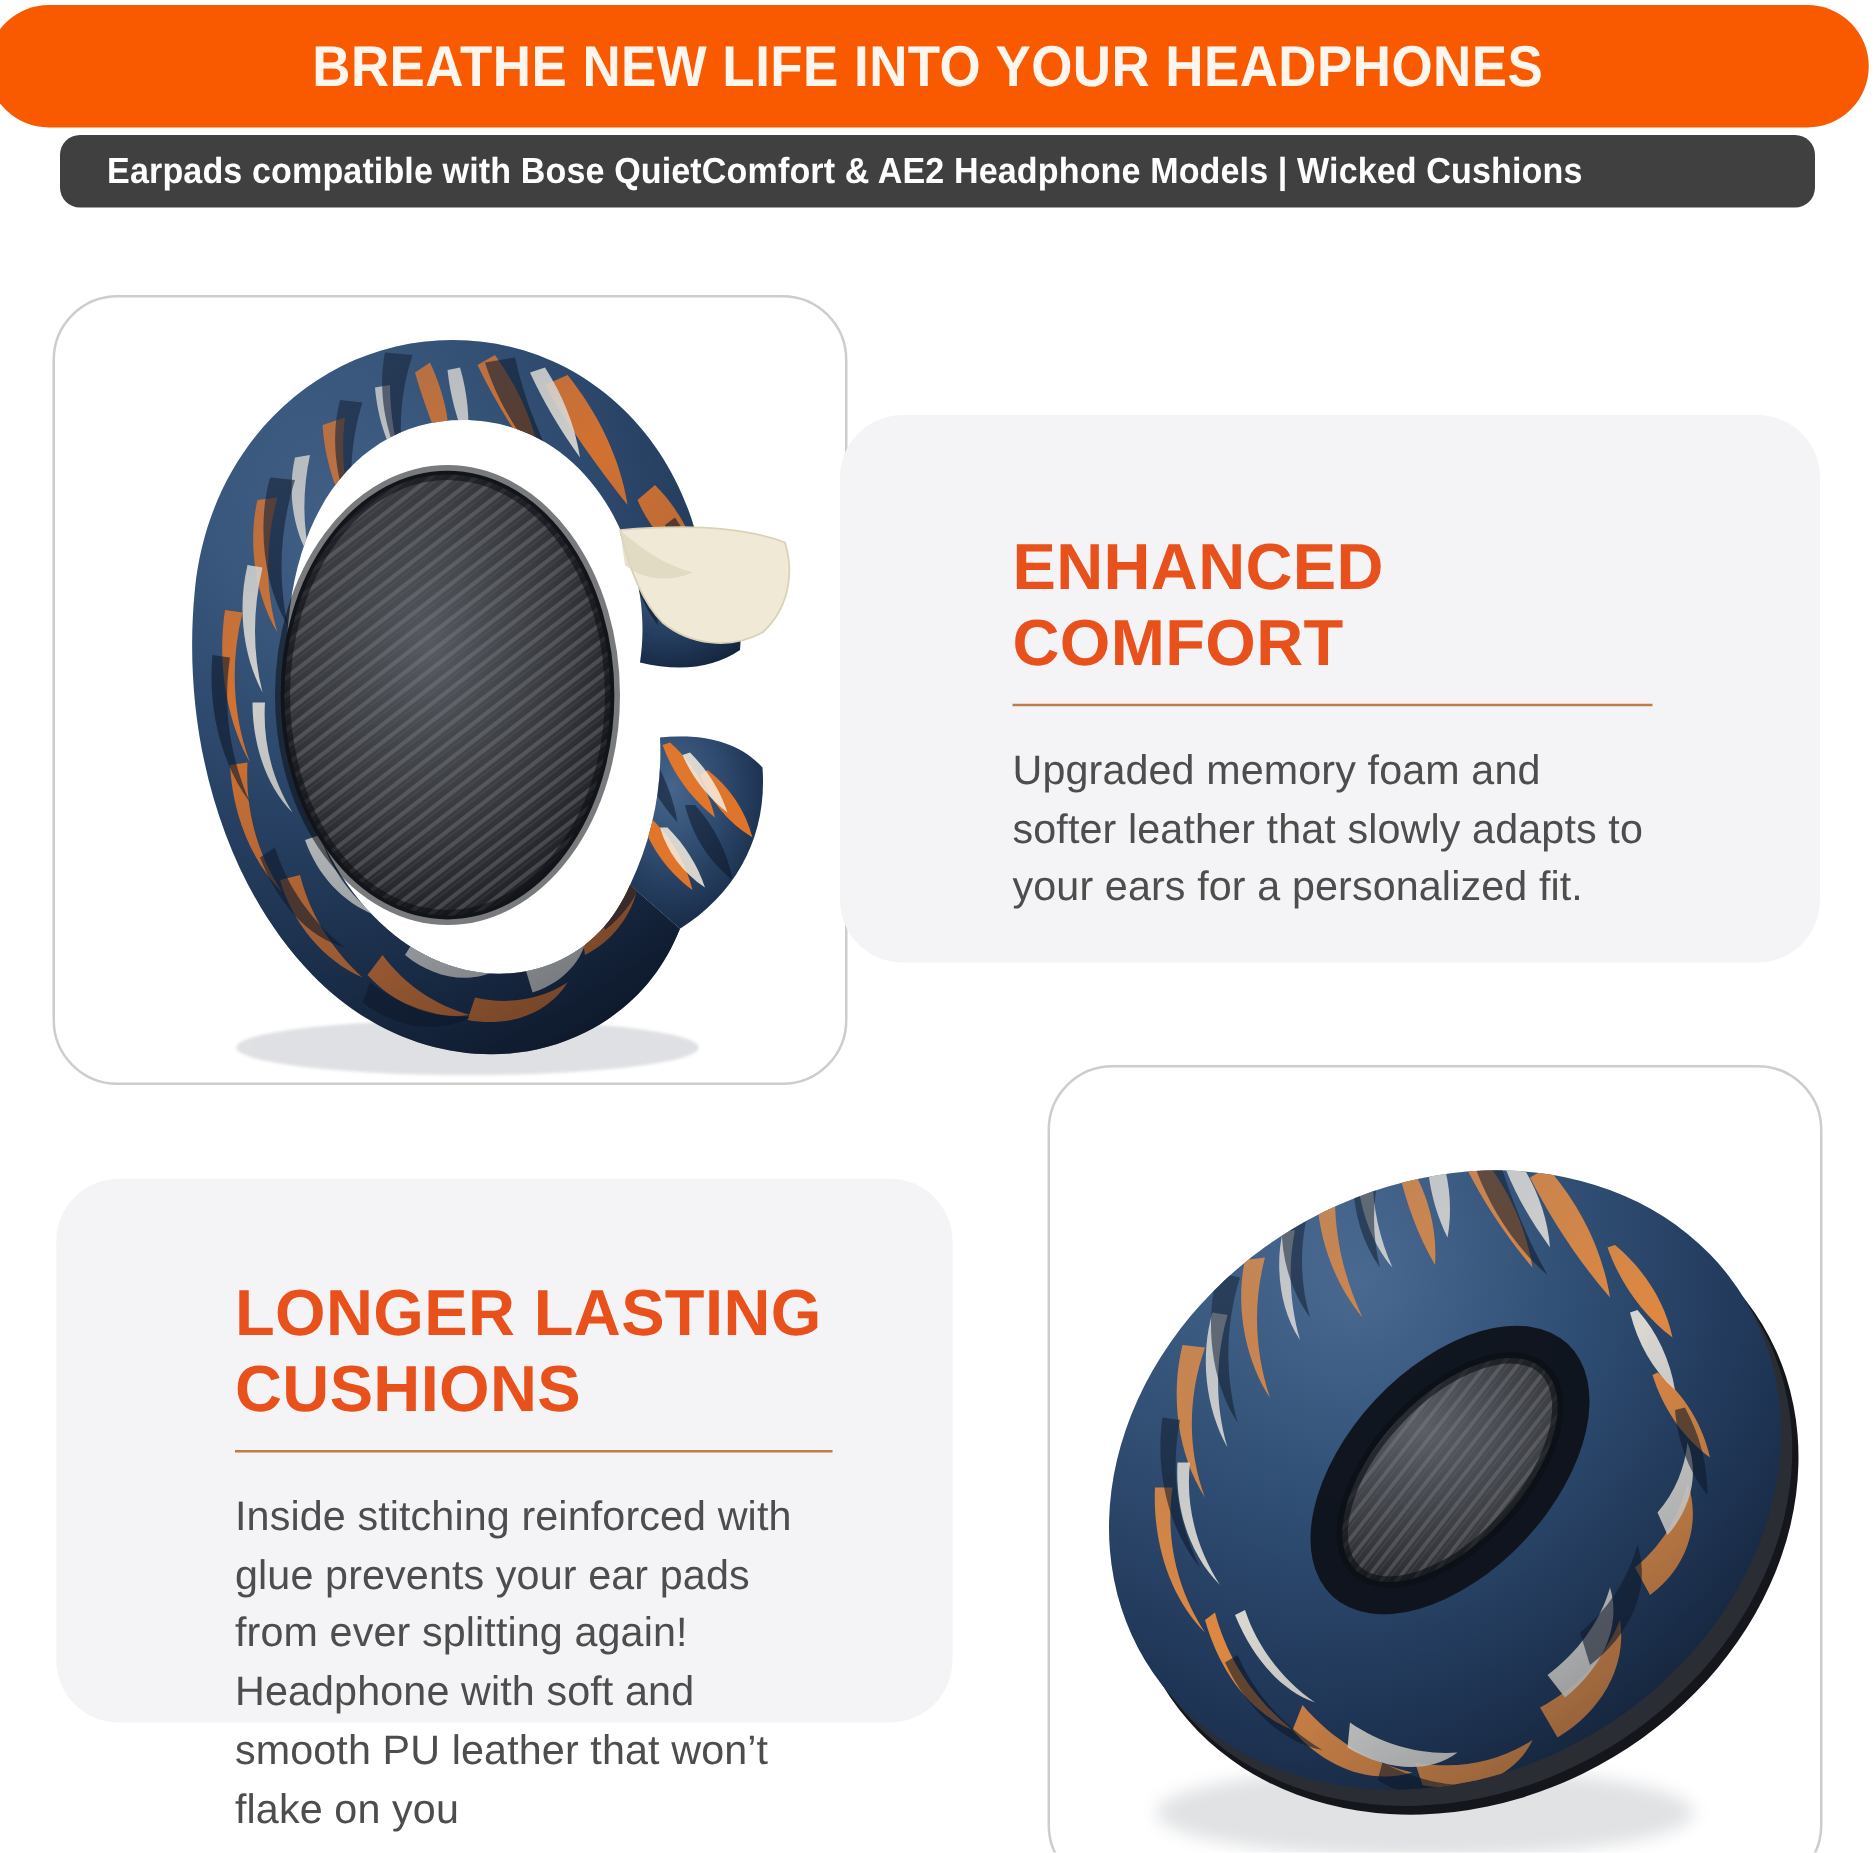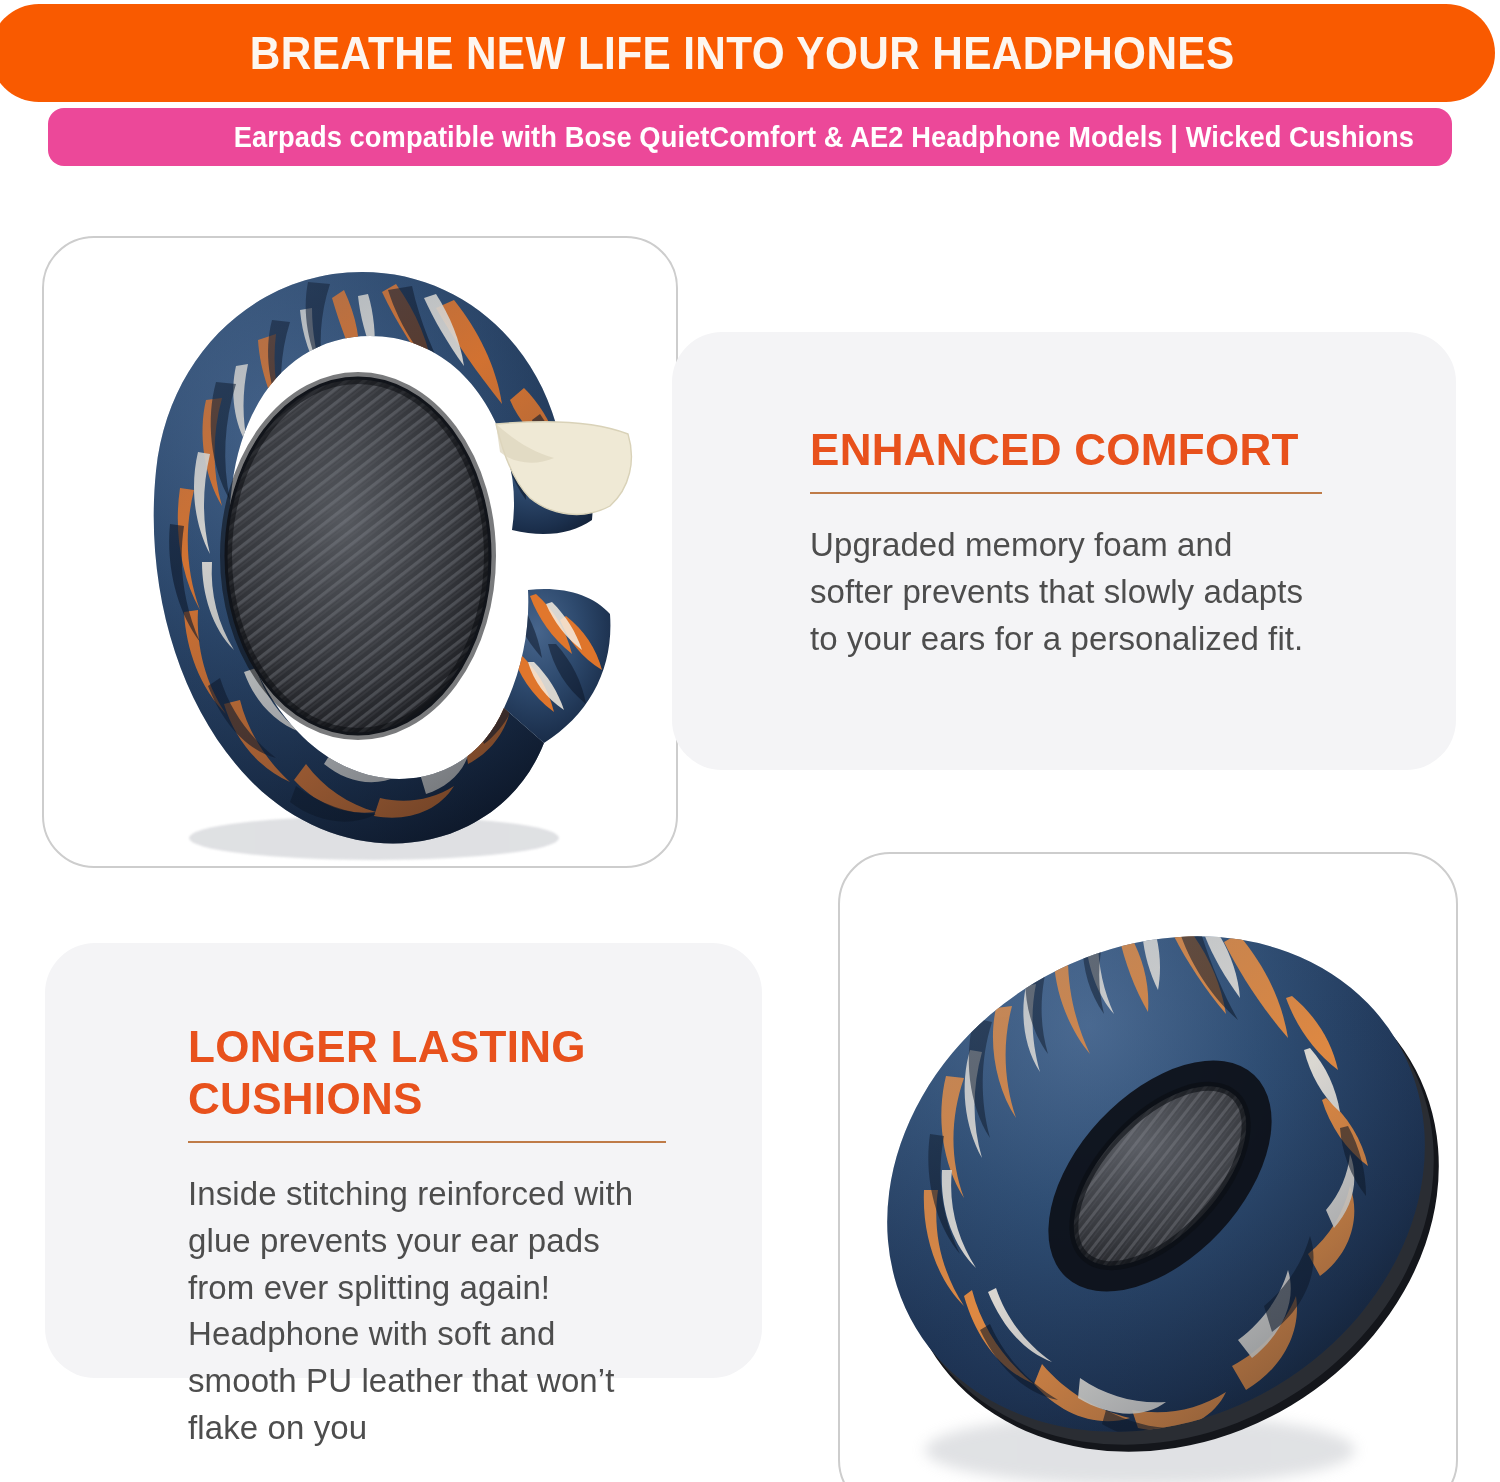--- a/index.html
+++ b/index.html
@@ -36,25 +36,25 @@
     transform: scaleX(0.92);
     white-space: nowrap;
   }
 
   .header-subbar {
     position: absolute;
     left: 48px;
     top: 108px;
     width: 1404px;
     height: 58px;
-    background: #ec4899;
+    background: #404040;
     border-radius: 16px;
     display: flex;
     align-items: center;
-    justify-content: flex-end;
+    justify-content: flex-start;
   }
   .header-subbar-text {
     color: #ffffff;
     font-family: "Liberation Sans Narrow", "Liberation Sans", sans-serif;
     font-size: 29px;
     font-weight: bold;
     letter-spacing: 0.1px;
     transform: scaleX(0.94);
     white-space: nowrap;
   }
@@ -72,21 +72,21 @@
     position: absolute;
     background: #f4f4f6;
     border-radius: 50px;
     padding: 0;
   }
   .panel-inner { position: absolute; }
 
   .panel-heading {
     color: #e8511c;
     font-family: "Liberation Sans Narrow", "Liberation Sans", sans-serif;
-    font-size: 44px;
+    font-size: 52px;
     font-weight: bold;
     line-height: 1.18;
     text-transform: uppercase;
     letter-spacing: 0.3px;
     transform-origin: left top;
   }
   .panel-rule {
     height: 2px;
     background: #bf7b48;
     margin-top: 16px;
@@ -262,21 +262,21 @@
     </svg>
   </div>
 </div>
 
 <div class="text-panel" style="left:672px; top:332px; width:784px; height:438px;">
   <div class="panel-inner" style="left:138px; top:92px; width:512px;">
     <div class="panel-heading">
       <div>ENHANCED COMFORT</div>
     </div>
     <div class="panel-rule"></div>
-    <div class="panel-body">Upgraded memory foam and softer prevents that slowly adapts to your ears for a personalized fit.</div>
+    <div class="panel-body">Upgraded memory foam and softer leather that slowly adapts to your ears for a personalized fit.</div>
   </div>
 </div>
 
 <div class="text-panel" style="left:45px; top:943px; width:717px; height:435px;">
   <div class="panel-inner" style="left:143px; top:78px; width:478px;">
     <div class="panel-heading">
       <div>LONGER LASTING</div>
       <div>CUSHIONS</div>
     </div>
     <div class="panel-rule"></div>

